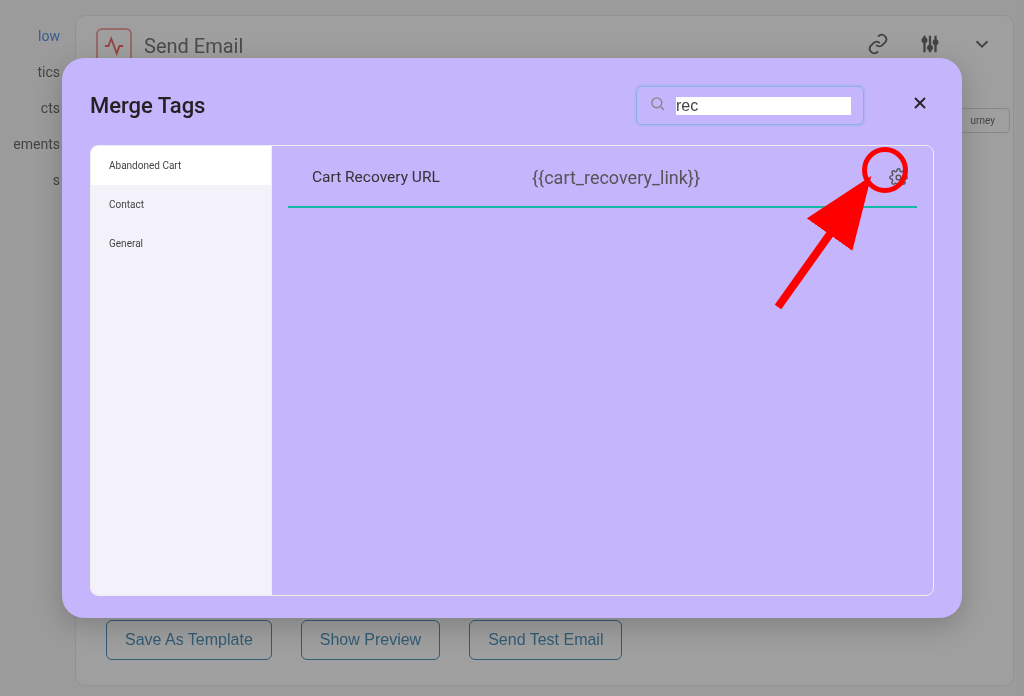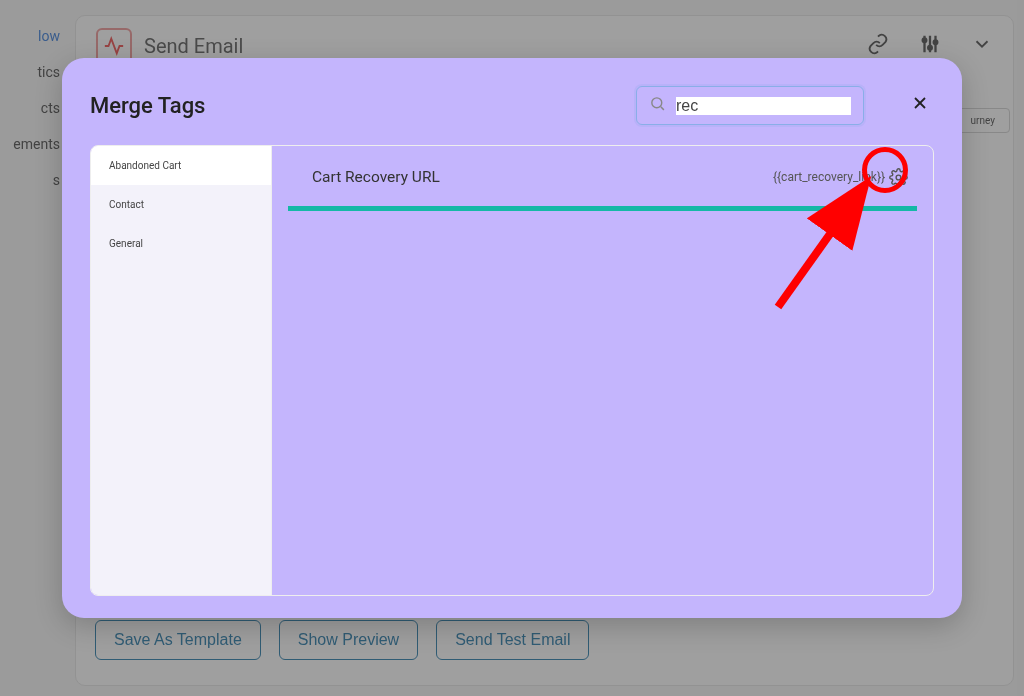--- a/index.html
+++ b/index.html
@@ -77,20 +77,21 @@
       display: flex;
       gap: 18px;
     }
     .bg-btn {
       border: 1.5px solid #0a6aa1;
       color: #0a6aa1;
       background: #fff;
       padding: 10px 18px;
       border-radius: 6px;
       font-size: 16px;
+      margin-left: 11px;
     }
 
     
     .modal {
       position: absolute;
       left: 62px; right: 62px;
       top: 58px;
       bottom: 78px;
       background: #c4b5fd;
       border-radius: 22px;
@@ -161,32 +162,32 @@
     }
 
     .content {
       flex: 1;
       padding: 0 16px;
     }
     .row {
       display: flex;
       align-items: center;
       padding: 18px 6px 16px 24px;
-      border-bottom: 5px solid #14b8a6;
+      border-bottom: 2px solid #14b8a6;
     }
     .row-label {
       font-size: 15.5px;
       color: #333;
       width: 220px;
     }
     .row-tag {
-      font-size: 12px;
+      font-size: 18px;
       color: #555;
       flex: 1;
-      text-align: right;
+      text-align: left;
     }
     .row-gear {
       width: 26px; height: 26px;
       display:flex; align-items:center; justify-content:center;
       color: #555;
     }
 
     
     .anno-circle {
       position: absolute;

